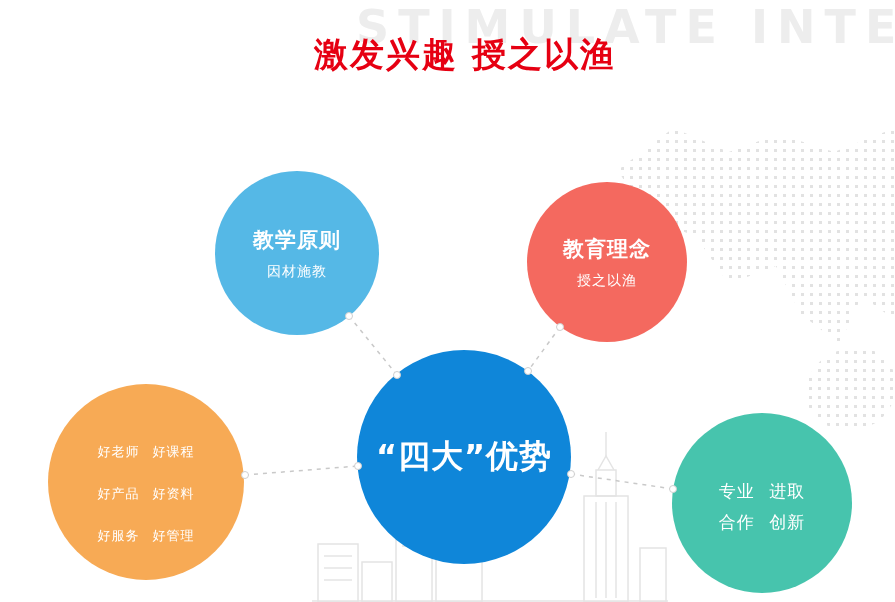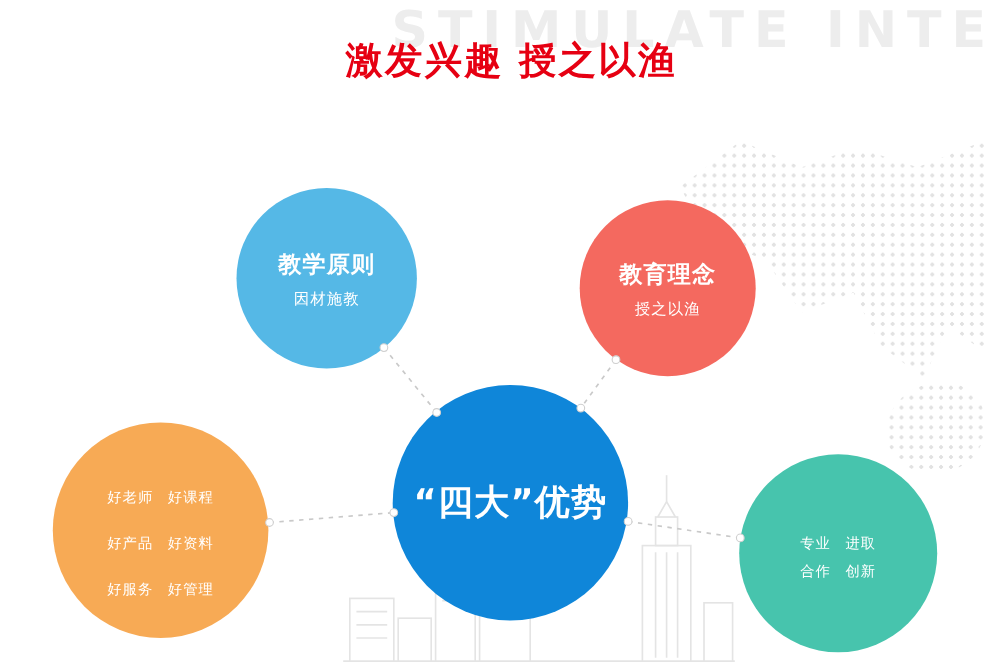--- a/index.html
+++ b/index.html
@@ -45,21 +45,21 @@
   .node-line  { font-size:14px; margin-top:9px; word-spacing:8px; letter-spacing:1px; }
   .center-label { font-size:32px; font-weight:bold; letter-spacing:1px; }
 
   .center-circle { left:357px; top:350px; width:214px; height:214px; }
   .n0 { left:215px; top:171px; width:164px; height:164px; }
   .n1 { left:527px; top:182px; width:160px; height:160px; }
   .n2 { left:48px;  top:384px; width:196px; height:196px; }
   .n2 .node-line { font-size:13px; margin-top:24px; }
   .n2 .node-title { margin-bottom:6px; }
   .n3 { left:672px; top:413px; width:180px; height:180px; }
-  .n3 .node-line { font-size:13px; margin-top:8px; }
+  .n3 .node-line { font-size:17px; margin-top:8px; }
 </style>
 </head>
 <body>
 
 <div class="watermark">STIMULATE INTEREST</div>
 
 <div class="map-dots map-main"></div>
 <div class="map-dots map-aus"></div>
 
 <svg class="skyline" width="895" height="602" viewBox="0 0 895 602">

